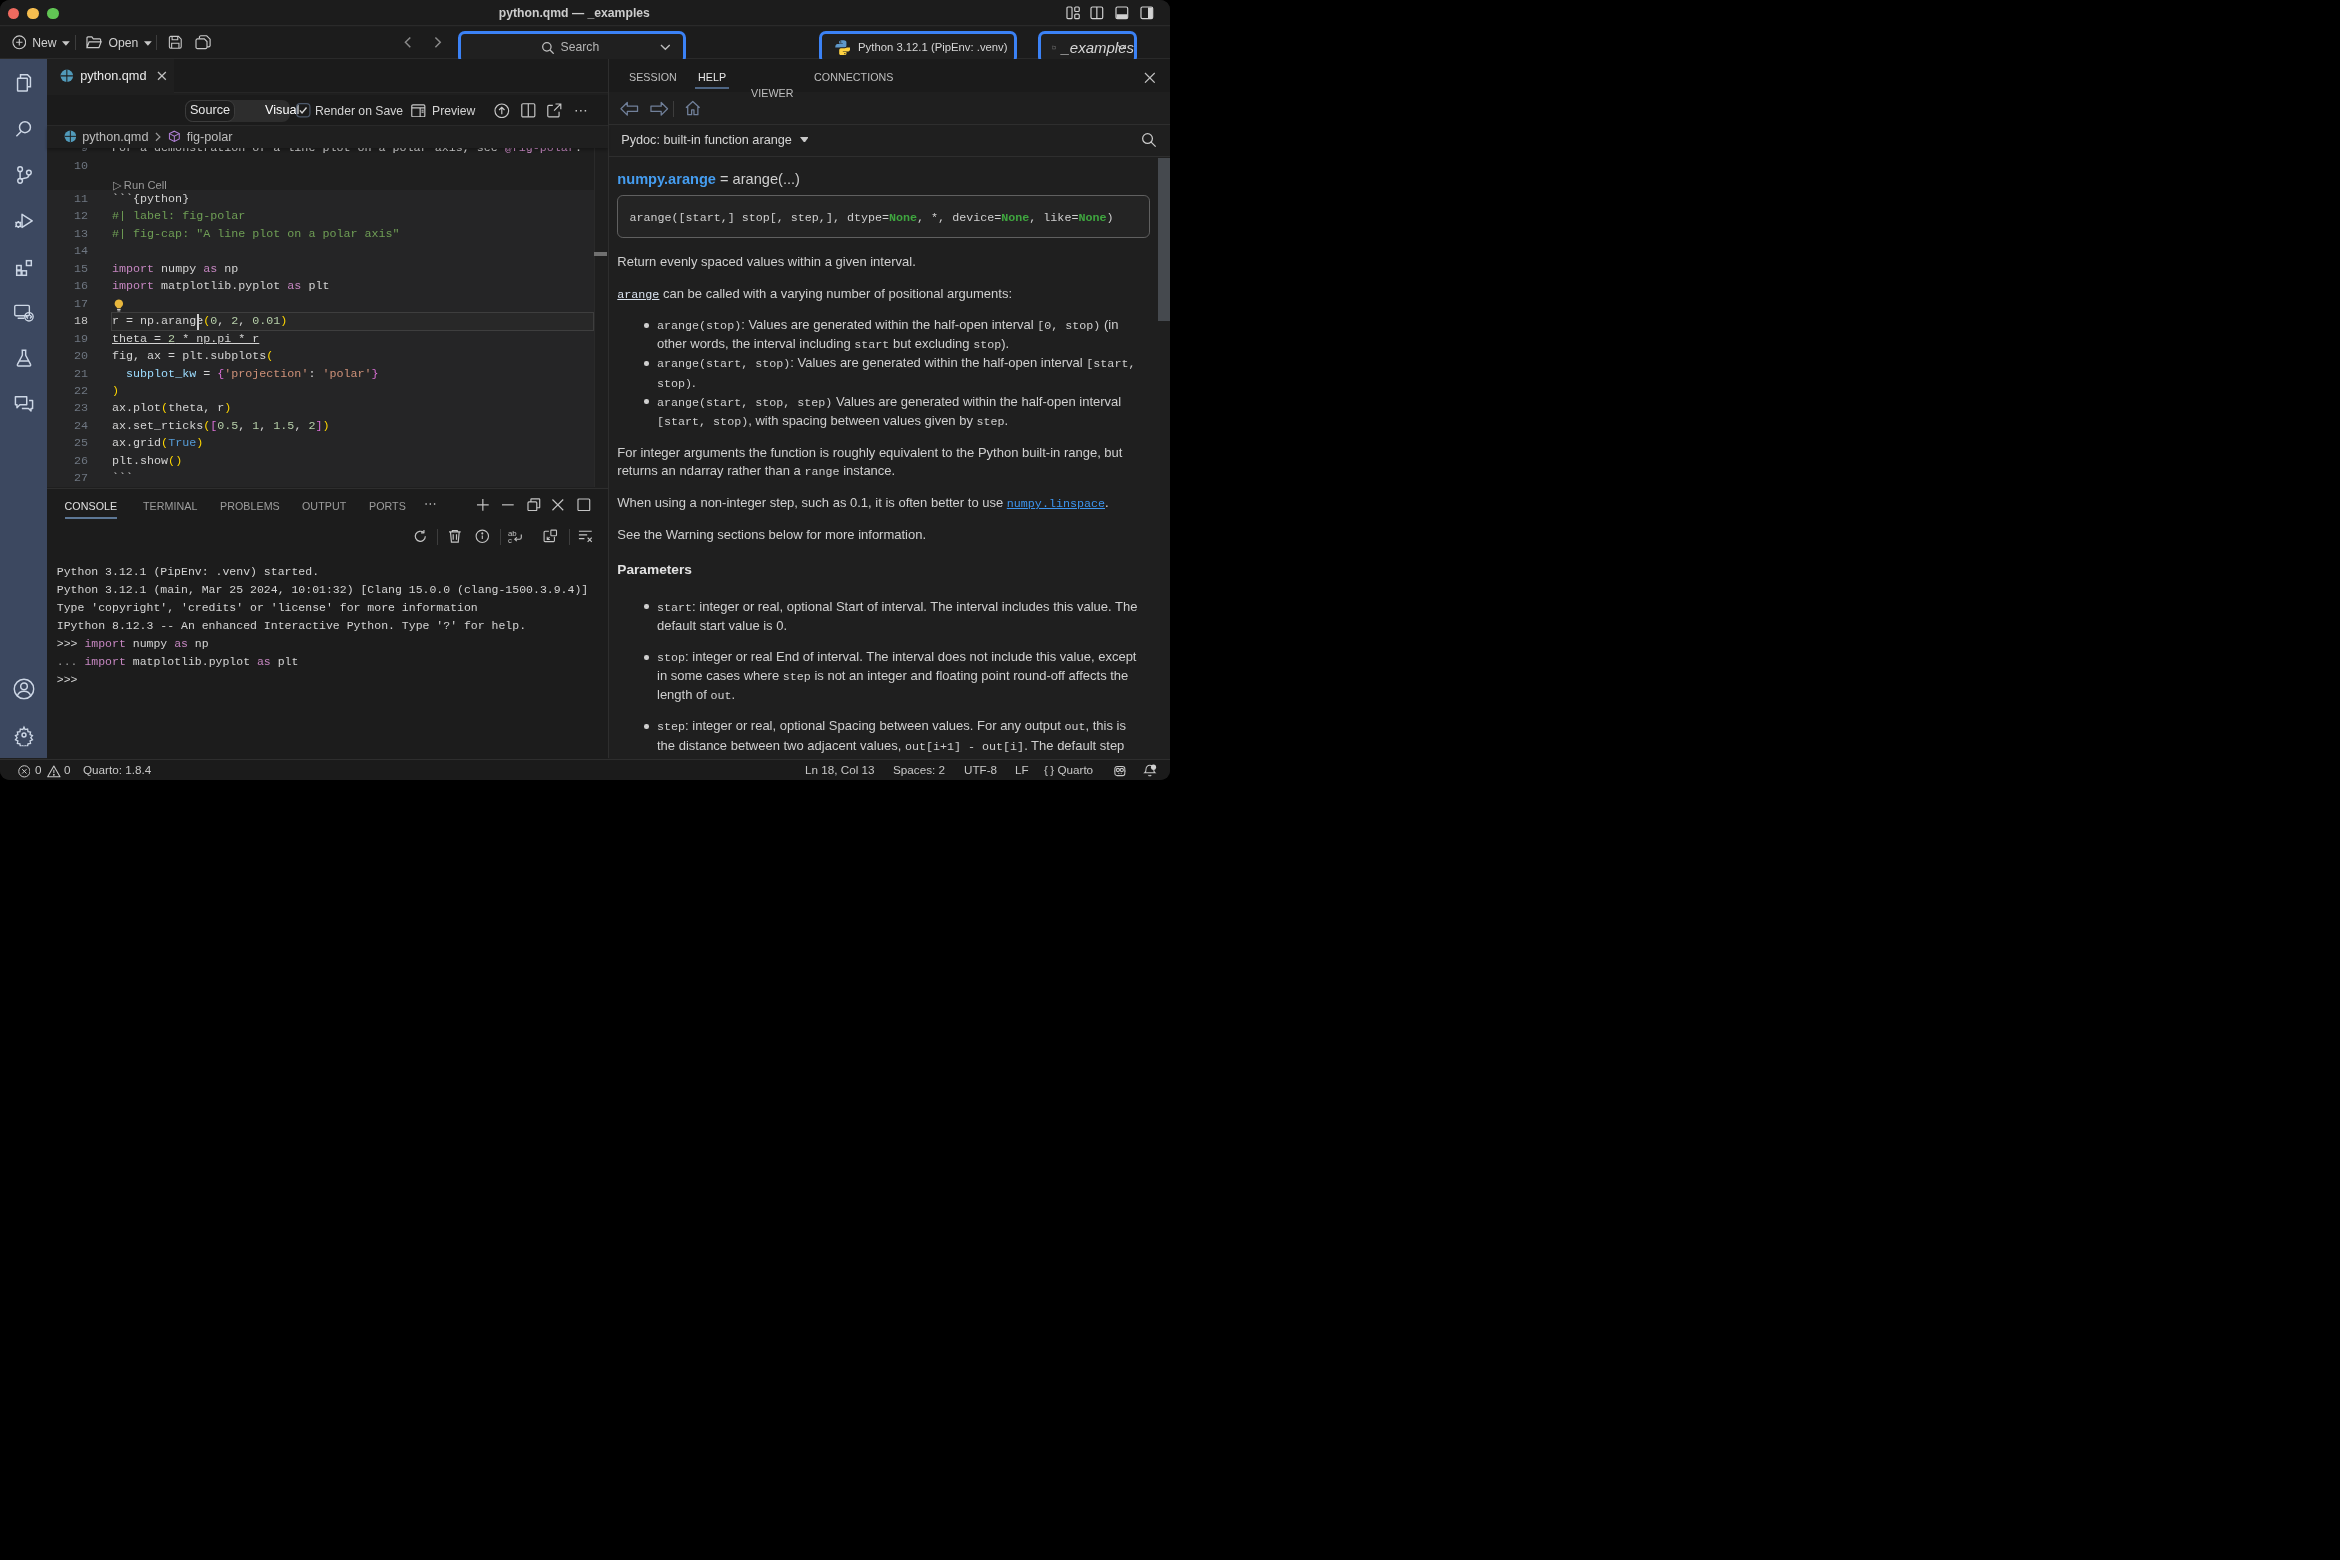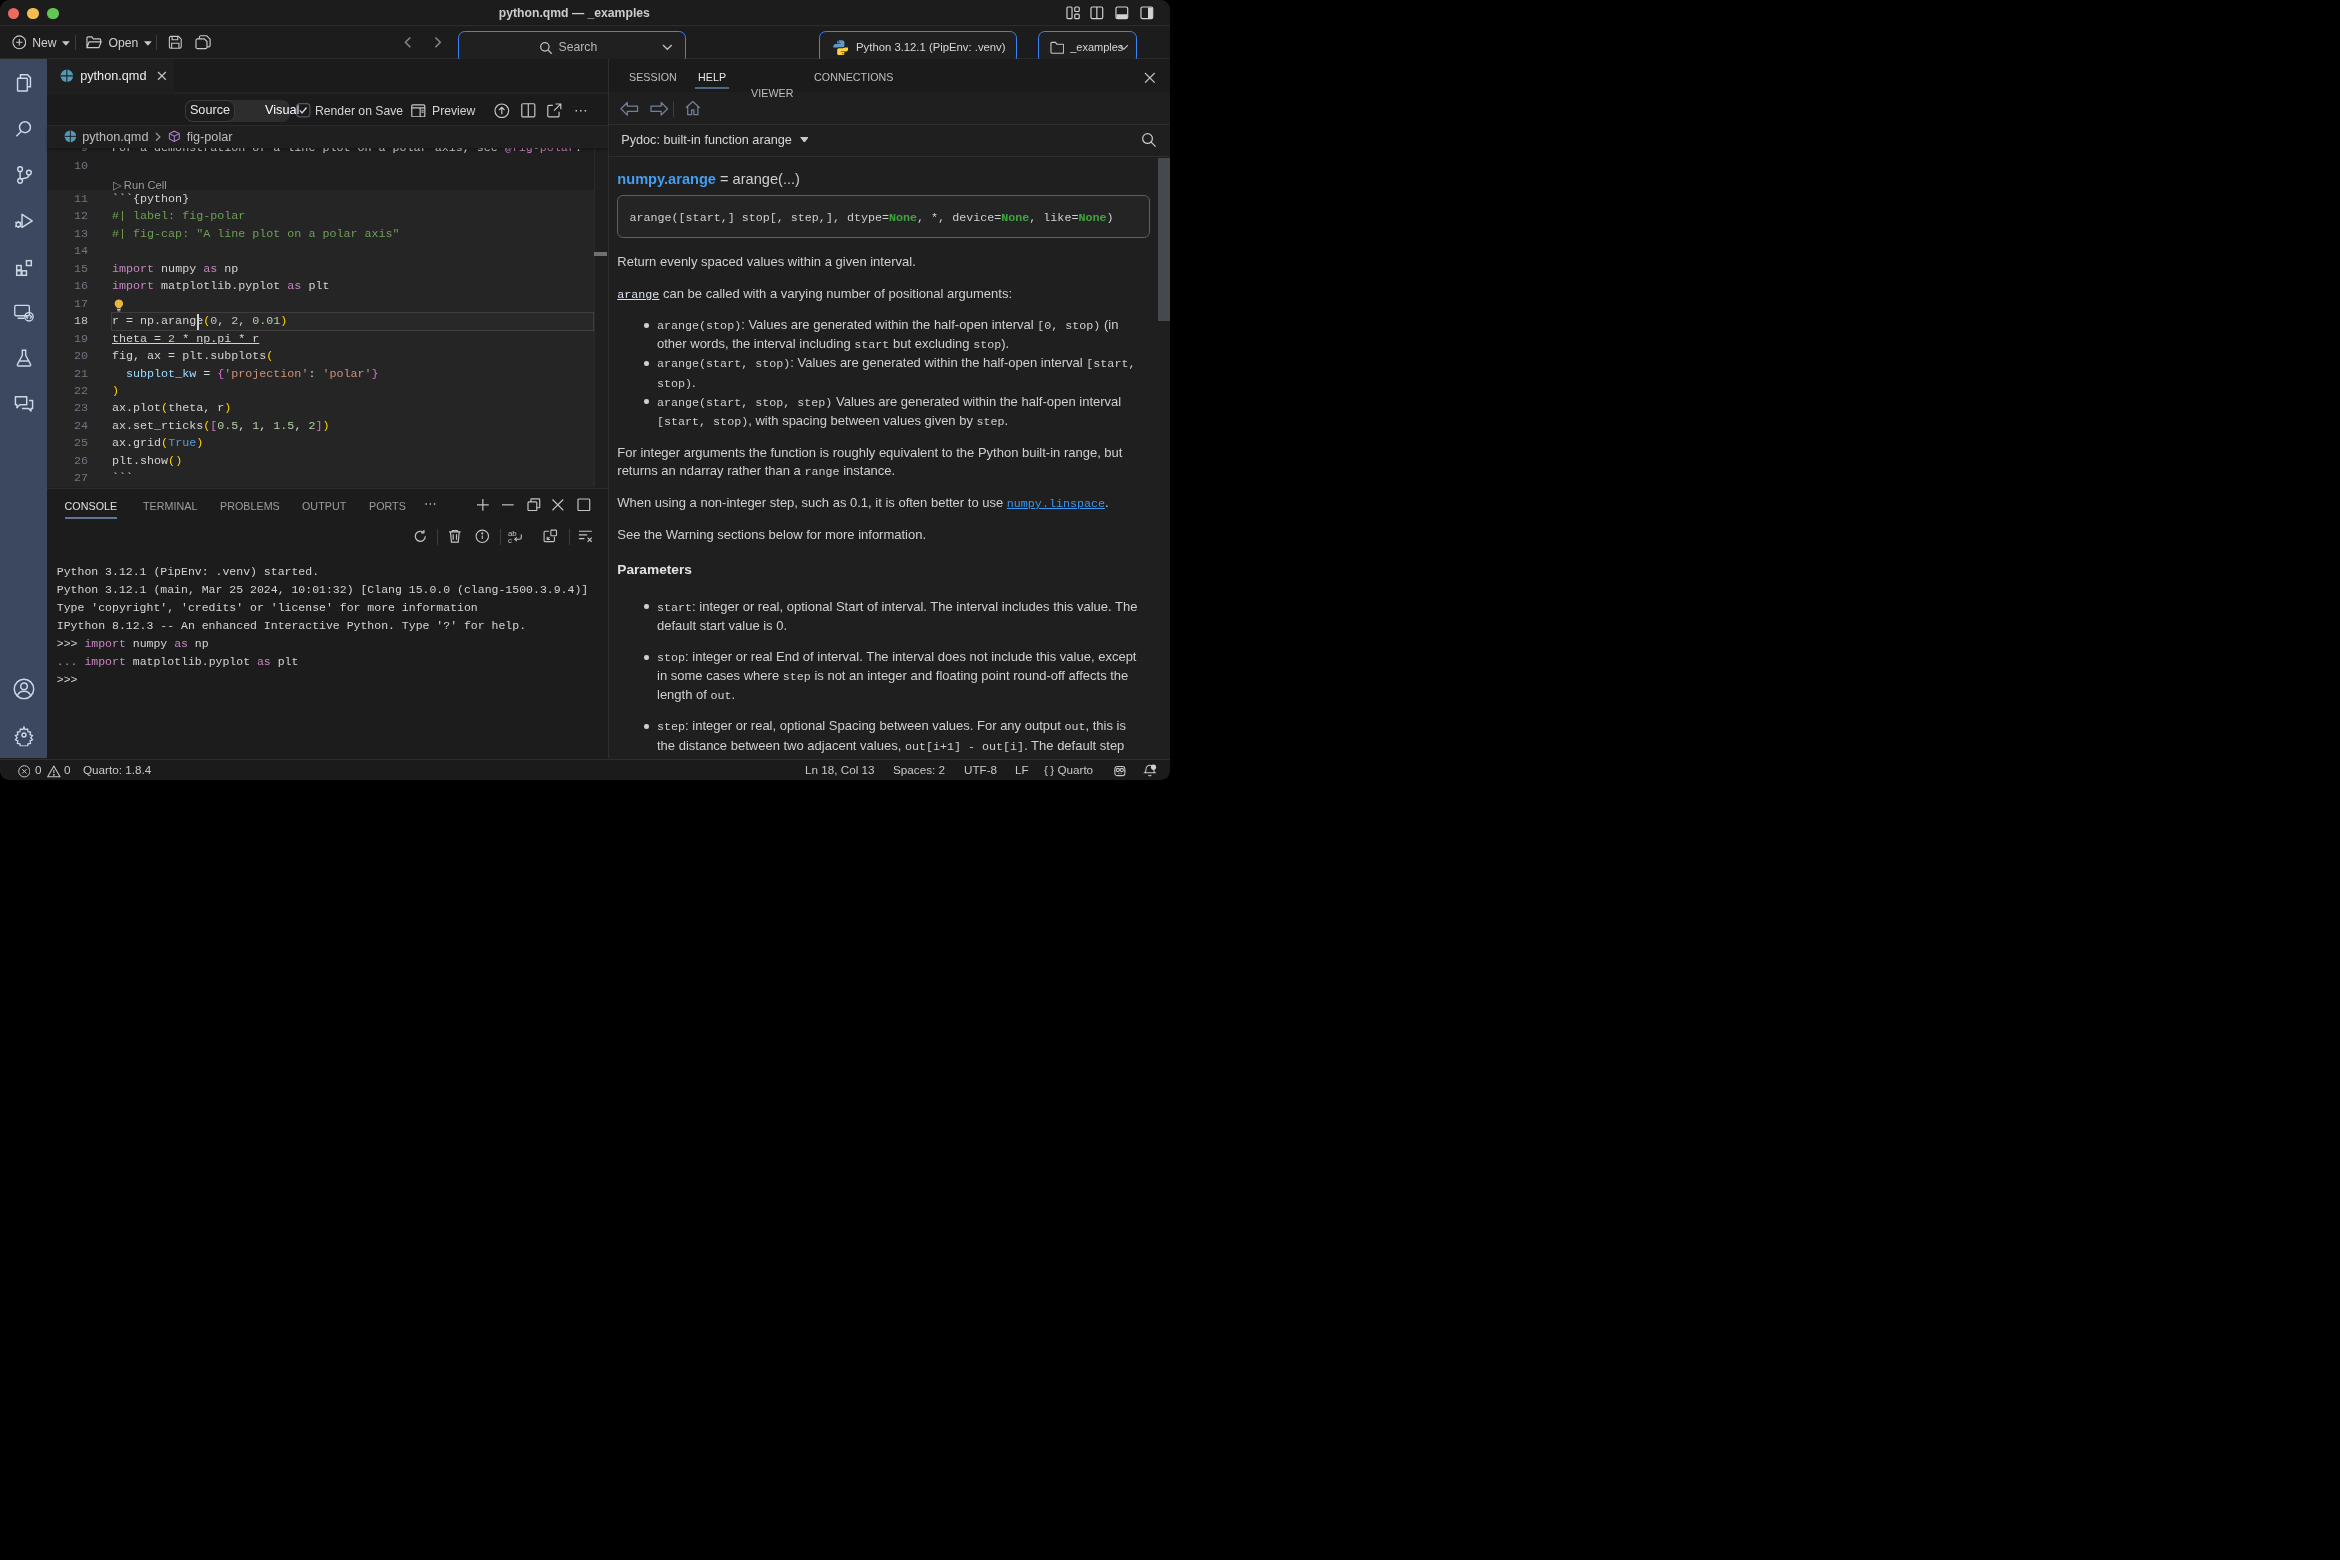--- a/index.html
+++ b/index.html
@@ -12,21 +12,21 @@
 
   
   #titlebar { position:absolute; left:0; top:0; width:1170px; height:26px; background:#1c1c1c; border-bottom:1px solid #2a2a2a; }
   .tl { position:absolute; top:7.8px; width:11.7px; height:11.7px; border-radius:50%; }
   #title { position:absolute; top:0; left:-10.7px; width:1170px; height:26px; text-align:center; line-height:26px; color:#cccccc; font-size:12.2px; font-weight:700; }
 
   
   #toolbar { position:absolute; left:0; top:27px; width:1170px; height:32px; background:#1c1c1c; border-bottom:1px solid #2a2a2a; }
   .tbtxt { color:#d0d0d0; font-size:12.2px; }
   .tbsep { width:1px; height:15.6px; background:#3d3d3d; }
-  .inputbox { position:absolute; top:3.9px; height:33px; border:1px solid #3b82f6; border-radius:6.8px; background:#202020; display:flex; align-items:center; white-space:nowrap; }
+  .inputbox { position:absolute; top:3.9px; height:33px; border:3px solid #3b82f6; border-radius:6.8px; background:#202020; display:flex; align-items:center; white-space:nowrap; }
 
   
   #actbar { position:absolute; left:0; top:59px; width:47px; height:699px; background:#3c4860; }
   .act { position:absolute; left:50%; transform:translate(-50%,-50%); color:#ccd6e5; }
 
   
   #tabstrip { position:absolute; left:47px; top:59px; width:561px; height:34px; background:#1b1b1b; border-bottom:1px solid #262626; }
   #tab1 { position:absolute; left:0; top:0; width:127px; height:34px; background:#1f1f1f; display:flex; align-items:center; }
   #edtoolbar { position:absolute; left:47px; top:95px; width:561px; height:31px; background:#1b1b1b; border-bottom:1px solid #2a2a2a; }
   #breadcrumb { position:absolute; left:47px; top:126px; width:561px; height:21.5px; background:#1f1f1f; display:flex; align-items:center; z-index:3; box-shadow:0 2px 2.9px rgba(0,0,0,0.28); }
@@ -159,21 +159,21 @@
             <path fill="#fed140" d="M12.1 23.8c5.9 0 5.5-2.56 5.5-2.56l-.01-2.65h-5.6v-.8h7.83s3.76.43 3.76-5.49c0-5.93-3.28-5.72-3.28-5.72h-1.96v2.75s.11 3.28-3.23 3.28H9.56s-3.13-.05-3.13 3.03v5.08s-.48 3.08 5.67 3.08zm3.08-1.78a1.01 1.01 0 1 1 0-2.02 1.01 1.01 0 0 1 0 2.02z"></path>
           </g>
       </svg>
       <span style="color:#d6d6d6; font-size:11.3px; margin-left:7.8px;">Python 3.12.1 (PipEnv: .venv)</span>
     </div>
 
     <div class="inputbox" style="left:1038px; width:99px;">
       <svg style="margin-left:10.7px;" width="14.6" height="12.7" viewBox="0 0 16 14" fill="none" stroke="#c8c8c8" stroke-width="1.2">
           <path d="M1 12.5v-10a1 1 0 0 1 1-1h4l1.5 2H14a1 1 0 0 1 1 1v8a1 1 0 0 1-1 1H2a1 1 0 0 1-1-1z"></path>
         </svg>
-      <span style="color:#d6d6d6; font-size:11px; margin-left:5.9px;">_examples</span>
+      <span style="color:#d6d6d6; font-size:15px; margin-left:5.9px;font-style:italic;">_examples</span>
       <svg style="position:absolute; right:6.8px;" width="9.8" height="6.8" viewBox="0 0 11 7" fill="none" stroke="#bdbdbd" stroke-width="1.4">
           <path d="M1 1l4.5 4.5L10 1"></path>
         </svg>
     </div>
   </div>
 
   <div id="actbar">
 
     <svg class="act" style="top:24.4px;" width="19.5" height="20.5" viewBox="0 0 20 21" fill="none" stroke="currentColor" stroke-width="1.5">
         <path d="M6.4 5.6V2h7.2l3 3v9.4h-3.2"></path>

